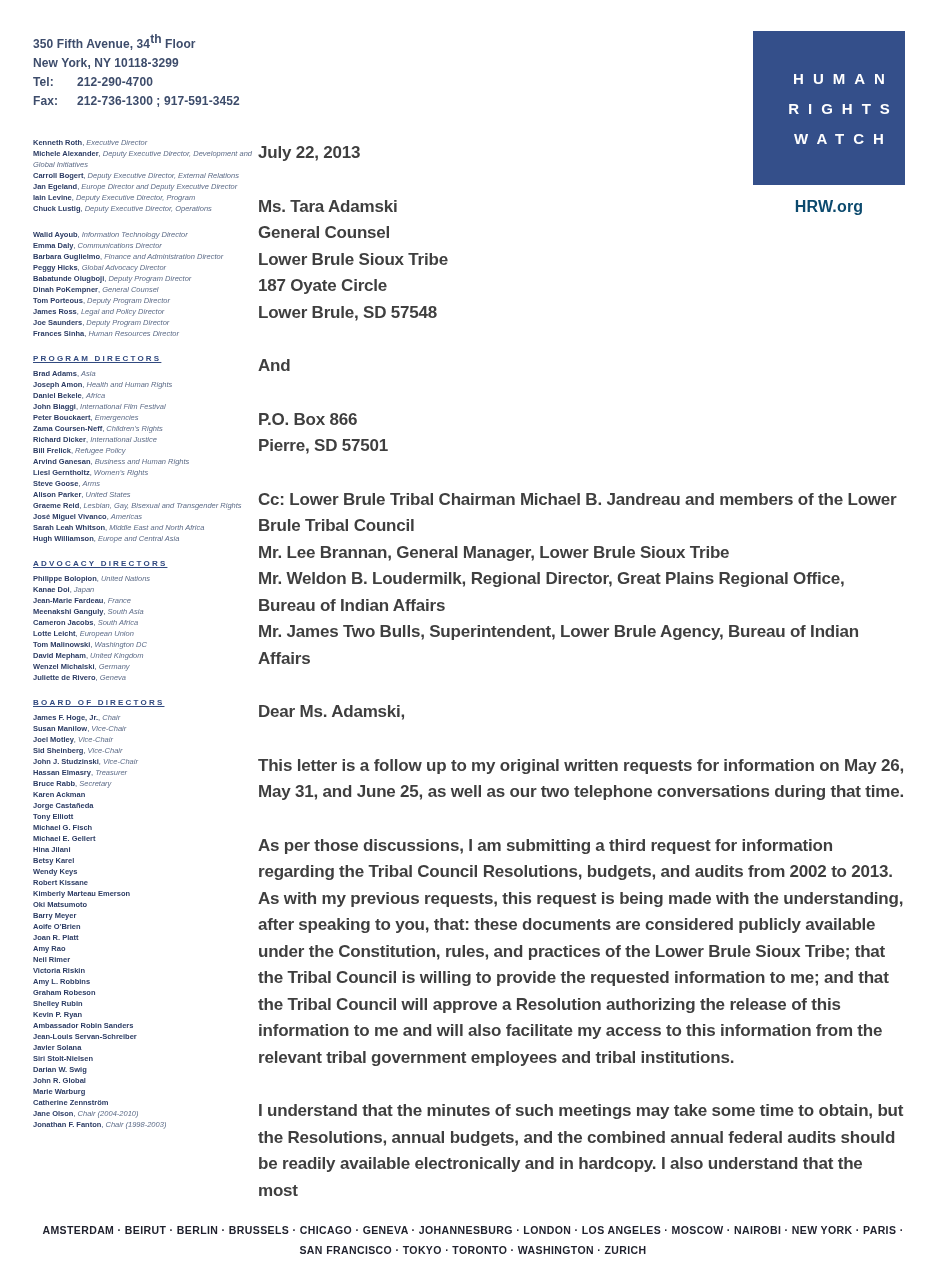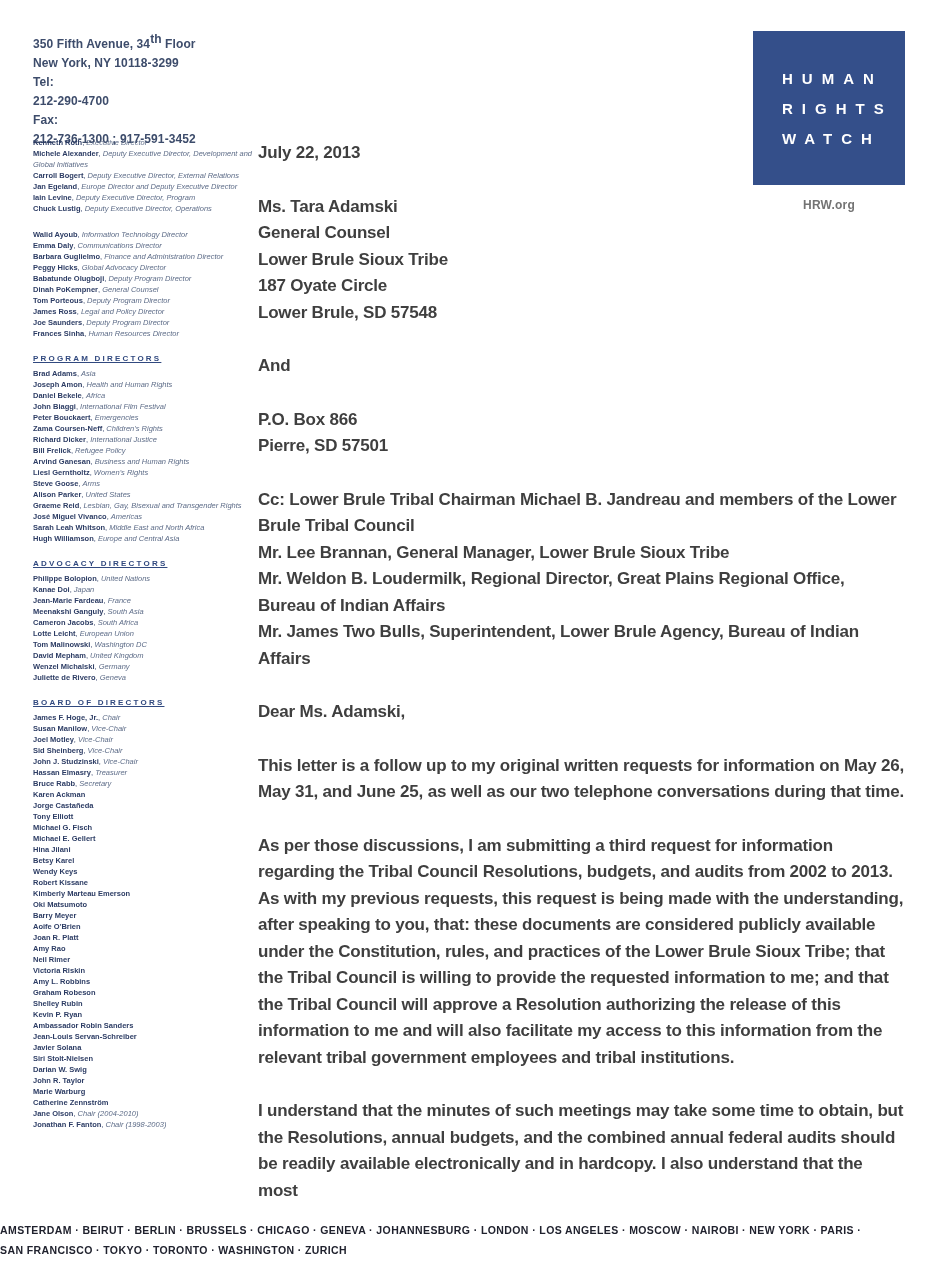--- a/index.html
+++ b/index.html
@@ -9,21 +9,21 @@
     background:#ffffff; overflow:hidden;
     font-family:"Liberation Sans", sans-serif; color:#3f3f3f;
   }
   
   .letterhead {
     position:absolute; left:33px; top:30px; width:232px;
     font-size:12px; line-height:19px; font-weight:bold; color:#3d4c6b;
     letter-spacing:.1px;
   }
   .letterhead sup { font-size:12px; }
-  .lh-row { display:flex;flex-direction:column; }
+  .lh-row { display:flex; }
   .lh-label { width:44px; }
   
   .sidebar { position:absolute; left:33px; top:137px; width:220px; }
   .sb-section { margin-bottom:15px; }
   .sb-heading {
     font-size:8px; font-weight:bold; letter-spacing:2.2px;
     text-transform:uppercase; color:#31497f; margin:4px 0 5px;text-decoration:underline;
   }
   .member { font-size:7.5px; line-height:11px; color:#2c3c64; }
   .m-name { font-weight:bold; color:#2c3c64; }
@@ -32,31 +32,31 @@
   
   .logo {
     position:absolute; left:753px; top:31px; width:152px; height:154px;
     background:#344f8a; color:#ffffff;
     display:flex; flex-direction:column; justify-content:center;
     padding-left:29px; row-gap:15px;
   }
   .logo-line { font-size:15px; font-weight:bold; letter-spacing:9px; line-height:15px; }
   .hrw-org {
     position:absolute; left:753px; top:198px; width:152px; text-align:center;
-    font-size:12px; font-weight:bold; color:#737373; letter-spacing:.2px;
+    font-size:16px; font-weight:bold; color:#0c4a6e; letter-spacing:.2px;
   }
   
   .letter {
     position:absolute; left:258px; top:140px; width:648px;
     font-size:17px; line-height:26.5px; color:#3f3f3f; letter-spacing:-0.2px;
   }
   .letter .block { margin-bottom:27px;font-weight:bold; }
   
   .footer {
-    position:absolute; left:0; right:0; top:1220px; 
+    position:absolute; left:0; right:0; top:1220px; text-align:center;
     font-size:10.5px; font-weight:bold; color:#20222e;
     letter-spacing:.4px; line-height:20px;
   }
 </style>
 </head>
 <body>
 
 <div class="page">
 
   <div class="letterhead">
@@ -245,34 +245,34 @@
             <div class="member"><span class="m-name">Ambassador Robin Sanders</span></div>
 
             <div class="member"><span class="m-name">Jean-Louis Servan-Schreiber</span></div>
 
             <div class="member"><span class="m-name">Javier Solana</span></div>
 
             <div class="member"><span class="m-name">Siri Stolt-Nielsen</span></div>
 
             <div class="member"><span class="m-name">Darian W. Swig</span></div>
 
-            <div class="member"><span class="m-name">John R. Taylor</span></div>
+            <div class="member"><span class="m-name">John R. Global</span></div>
 
             <div class="member"><span class="m-name">Marie Warburg</span></div>
 
             <div class="member"><span class="m-name">Catherine Zennström</span></div>
 
             <div class="member"><span class="m-name">Jane Olson</span><em class="m-title">Chair (2004-2010)</em></div>
 
             <div class="member"><span class="m-name">Jonathan F. Fanton</span><em class="m-title">Chair (1998-2003)</em></div>
           </div>
       </div>
     </div>
 
-  <div class="logo" style="background: rgb(52, 79, 138);">
+  <div class="logo" style="background: rgb(52, 79, 138); text-align: center;">
 
       <div class="logo-line">HUMAN</div>
 
       <div class="logo-line">RIGHTS</div>
 
       <div class="logo-line">WATCH</div>
     </div>
   <div class="hrw-org">HRW.org</div>
 
   <div class="letter">

